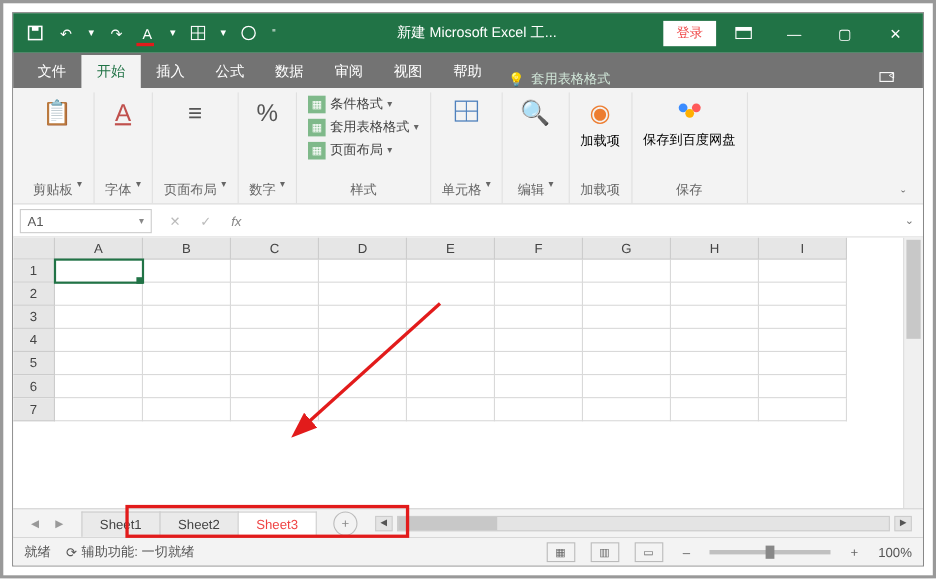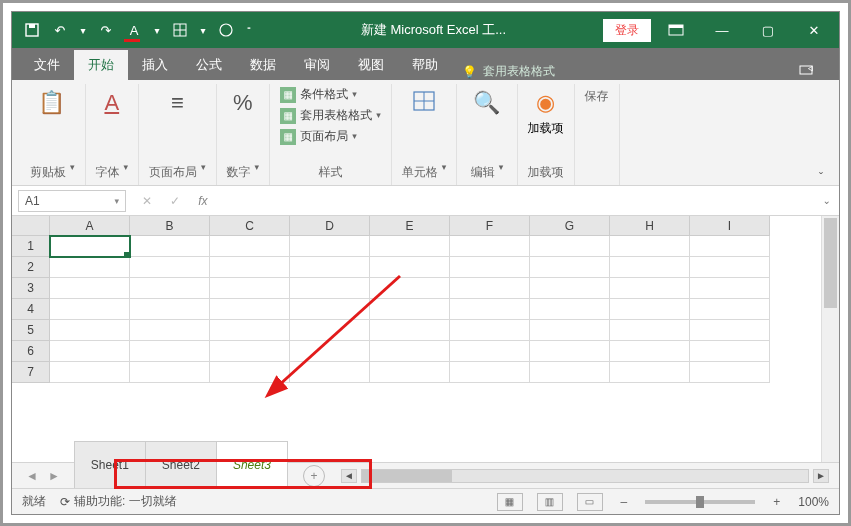--- a/index.html
+++ b/index.html
@@ -33,21 +33,21 @@
 .group-label { font-size: 12px; color: #666; padding: 2px 0 4px; display:flex; gap:4px; }
 .big-icon { font-size: 22px; padding: 4px 6px; color: #555; }
 .drop { font-size: 9px; color: #666; margin-top:-2px; }
 .stack { display: flex; flex-direction: column; gap: 4px; font-size: 12px; color: #444; }
 .stack-item { display:flex; align-items:center; gap:4px; }
 .mini-ico { width:16px; height:16px; background:#7fb98a; font-size:10px; display:inline-flex; align-items:center; justify-content:center; color:#fff; }
 .collapse-caret { margin-left:auto; padding: 0 8px; color:#666; display:flex; align-items:flex-end; }
 
 
 .fbar { height: 30px; border-bottom: 1px solid #d4d4d4; display: flex; align-items: center; font-size: 12px; background:#fff; color:#555; }
-.namebox { width: 108px; border: 1px solid #ccc; height: 22px; margin: 0 2px 0 6px; padding: 0 6px; display:flex; align-items:center; justify-content:space-between; }
+.namebox { width: 120px; border: 1px solid #ccc; height: 22px; margin: 0 2px 0 6px; padding: 0 6px; display:flex; align-items:center; justify-content:space-between; }
 .fbar-icons { display: flex; gap: 18px; padding: 0 14px; color: #bbb; }
 .fx { font-style: italic; color: #888; }
 .formula-input { flex: 1; height: 22px; border: none; padding: 0 6px; }
 .fbar-expand { padding: 0 8px; color:#777; font-size:10px; }
 
 
 .grid-wrap { flex: 1; position: relative; overflow: hidden; background:#fff; }
 .corner { position:absolute; left:0; top:0; width:38px; height:20px; background:#e6e6e6; border-right:1px solid #ccc; border-bottom:1px solid #ccc; }
 .colhdrs { position:absolute; left:38px; top:0; right:0; height:20px; display:flex; }
 .colhdr { width: 80px; background:#e6e6e6; border-right:1px solid #ccc; border-bottom:1px solid #ccc; text-align:center; font-size:12px; color:#444; line-height:20px; }
@@ -58,22 +58,22 @@
 .cell { width:80px; border-right:1px solid #d9d9d9; border-bottom:1px solid #d9d9d9; }
 .cell.selected { outline: 2px solid #217346; outline-offset:-1px; }
 .cell.selected::after { content:""; position:absolute; width:6px; height:6px; background:#217346; margin-left:74px; margin-top:16px; }
 .vscroll { position:absolute; right:0; top:0; width:18px; bottom:0; background:#f0f0f0; border-left:1px solid #ddd; }
 .vscroll .thumb { position:absolute; left:2px; right:2px; top:2px; height:90px; background:#c8c8c8; }
 
 
 .sheetbar { height: 26px; background:#f3f3f3; border-top:1px solid #d4d4d4; display:flex; align-items:center; font-size:12px; position:relative; }
 .nav-arrows { display:flex; gap:10px; padding:0 14px; color:#999; }
 .sheet-tabs { display:flex; align-items:flex-end; height:100%; }
-.sheet-tab { padding: 16px 16px; border:1px solid #ccc; border-bottom:none; background:#eaeaea; color:#444; margin-right:-1px; }
-.sheet-tab.active { background:#fff; color:#4d7c0f;font-style:italic; }
+.sheet-tab { padding: 4px 16px; border:1px solid #ccc; border-bottom:none; background:#eaeaea; color:#444; margin-right:-1px; }
+.sheet-tab.active { background:#fff; color:#ef4444; }
 .add-sheet { width:22px; height:22px; border:1px solid #bbb; border-radius:50%; display:flex; align-items:center; justify-content:center; margin:0 16px; color:#888; }
 .hscroll { flex:1; display:flex; align-items:center; padding-right:10px; gap:4px; }
 .hscroll .track { flex:1; height:14px; background:#e4e4e4; border:1px solid #ccc; position:relative; }
 .hscroll .track .thumb { position:absolute; left:0; width:90px; top:0; bottom:0; background:#c8c8c8; }
 .hscroll .arr { width:16px; height:14px; background:#e4e4e4; border:1px solid #ccc; text-align:center; font-size:10px; line-height:12px; color:#555;}
 .red-box { position:absolute; border:3px solid #e21b1b; pointer-events:none; }
 
 
 .statusbar { height: 26px; background:#f3f3f3; border-top:1px solid #d4d4d4; display:flex; align-items:center; font-size:12px; color:#555; padding:0 10px; gap:14px; }
 .statusbar .spacer { flex:1; }
@@ -240,20 +240,28 @@
     <div class="group">
       <div class="group-body">
             <div class="big-icon" style="color:#ed7d31;">◉</div>
             <div style="font-size:12px;">加载项</div>
           </div>
       <div class="group-label">
             <span>加载项</span>
           </div>
     </div>
     <div class="group">
+      <div class="group-body">
+            <div class="big-icon"><svg width="24" height="20">
+                <circle cx="6" cy="8" r="4" fill="#3b8cff"></circle>
+                <circle cx="18" cy="8" r="4" fill="#ff5a5a"></circle>
+                <circle cx="12" cy="13" r="4" fill="#ffb000"></circle>
+              </svg></div>
+            <div style="font-size:12px; text-align:center; line-height:14px;">保存到百度网盘</div>
+          </div>
       <div class="group-label">
             <span>保存</span>
           </div>
     </div>
     <div class="collapse-caret">ˇ</div>
   </div>
 
   <div class="fbar">
     <div class="namebox">
           <span>A1</span>

